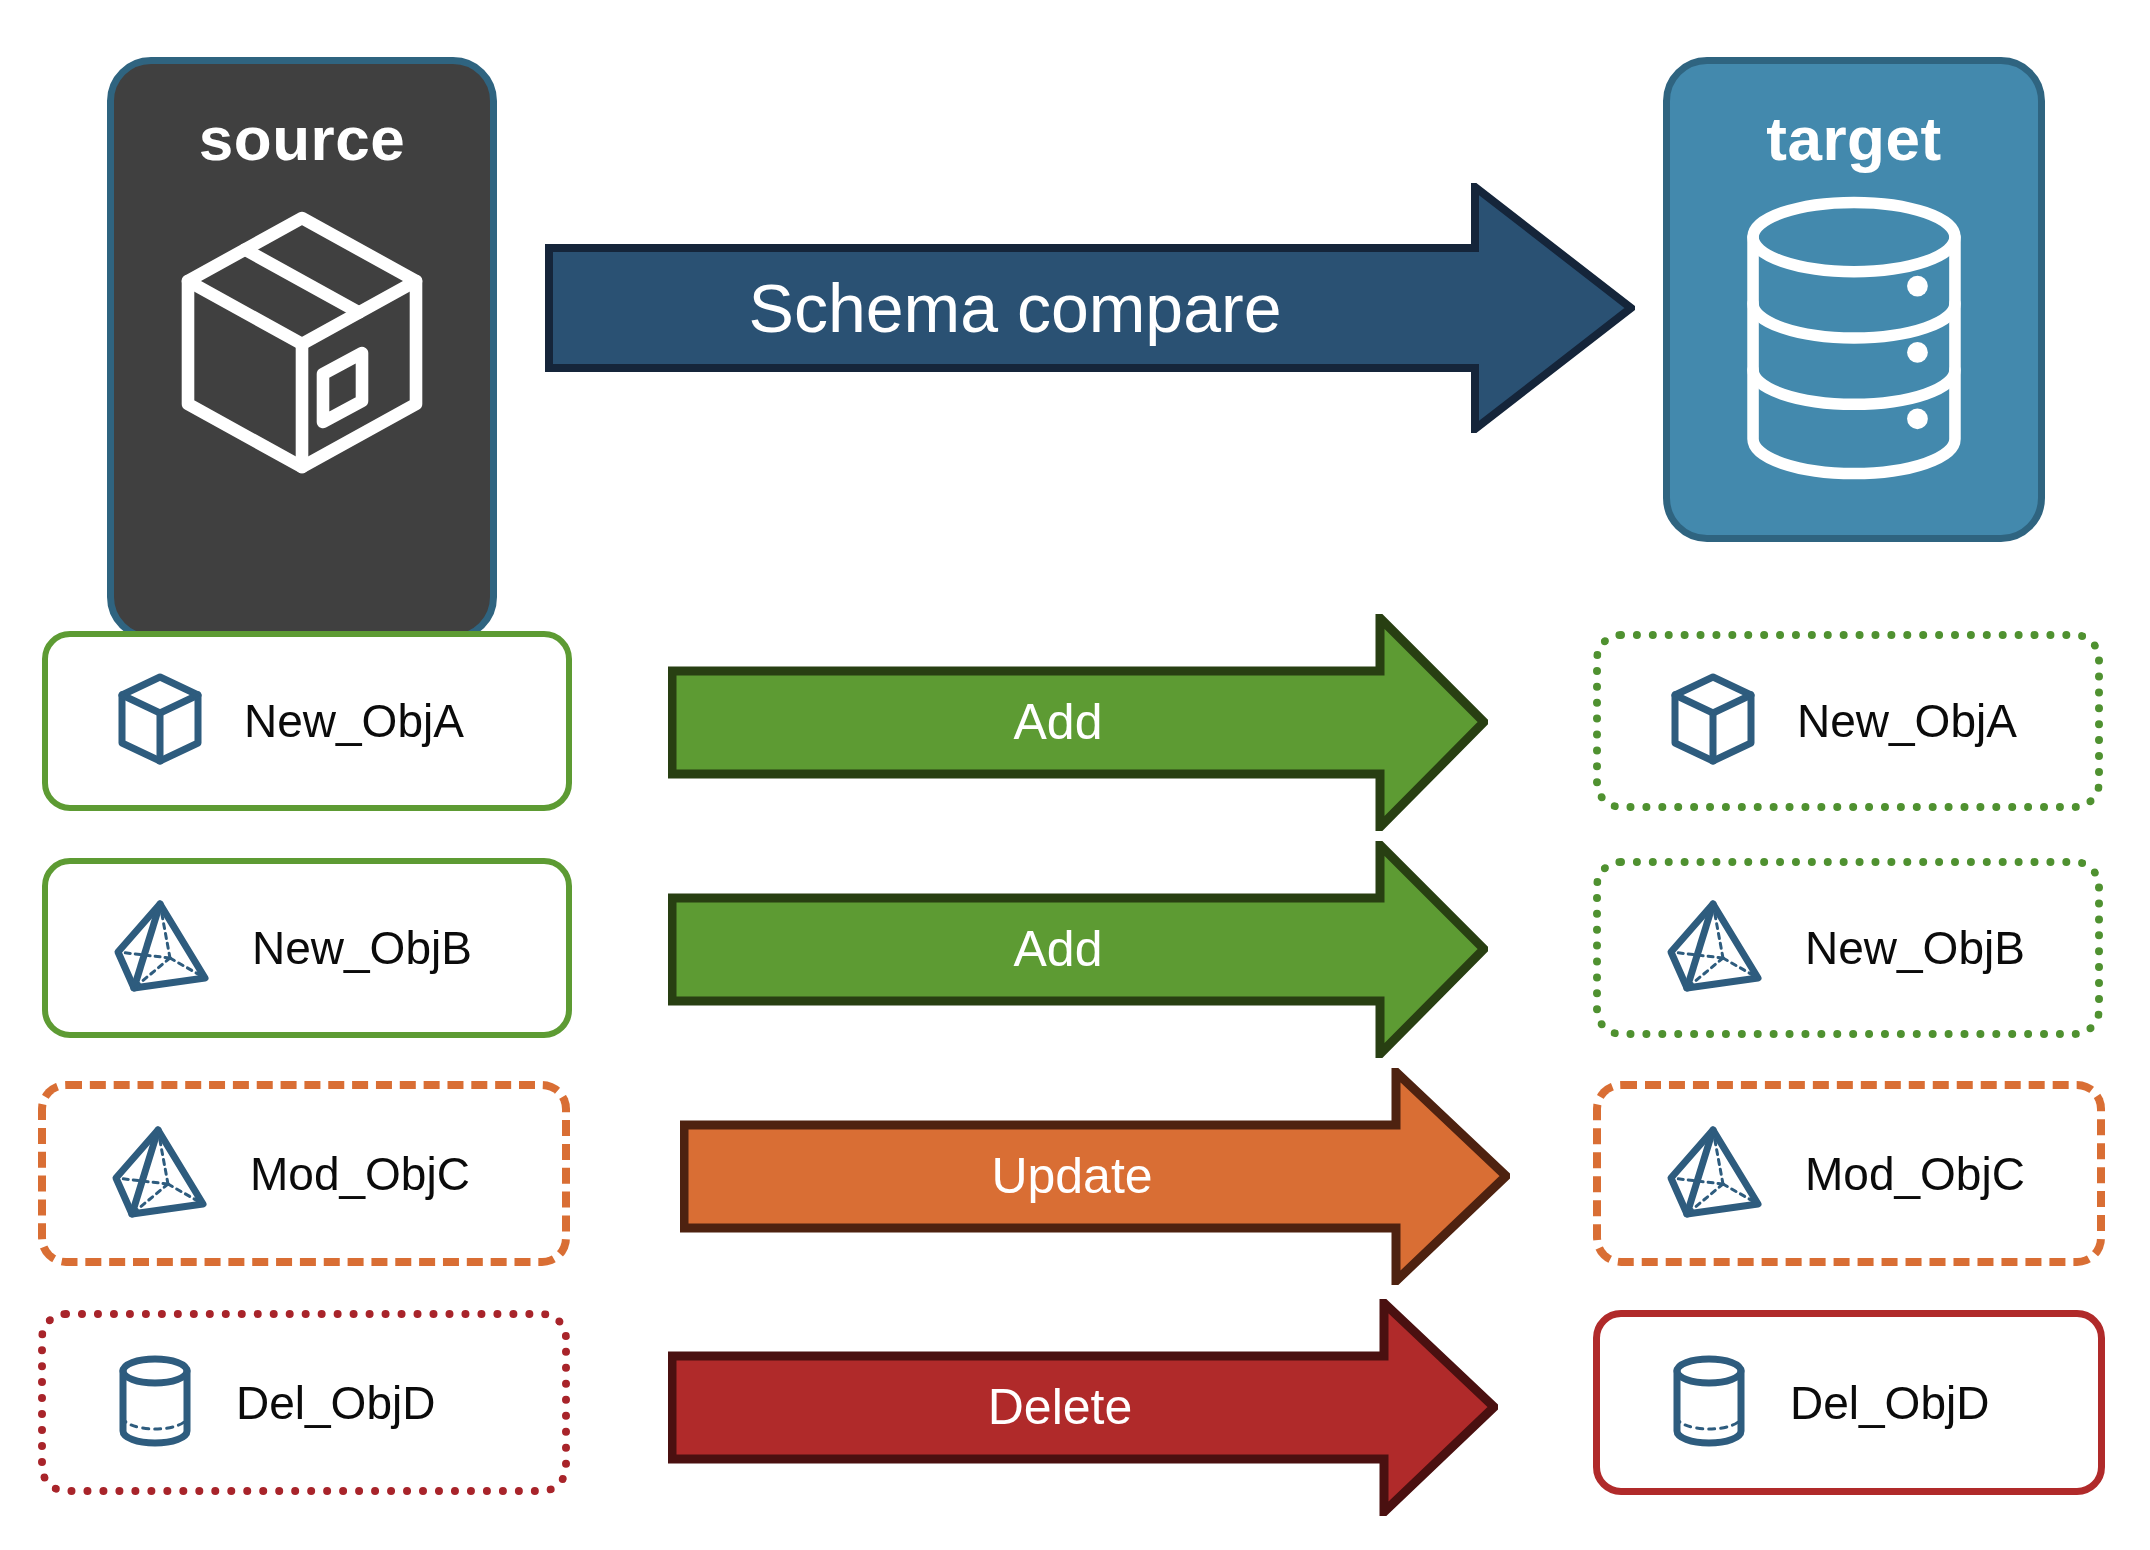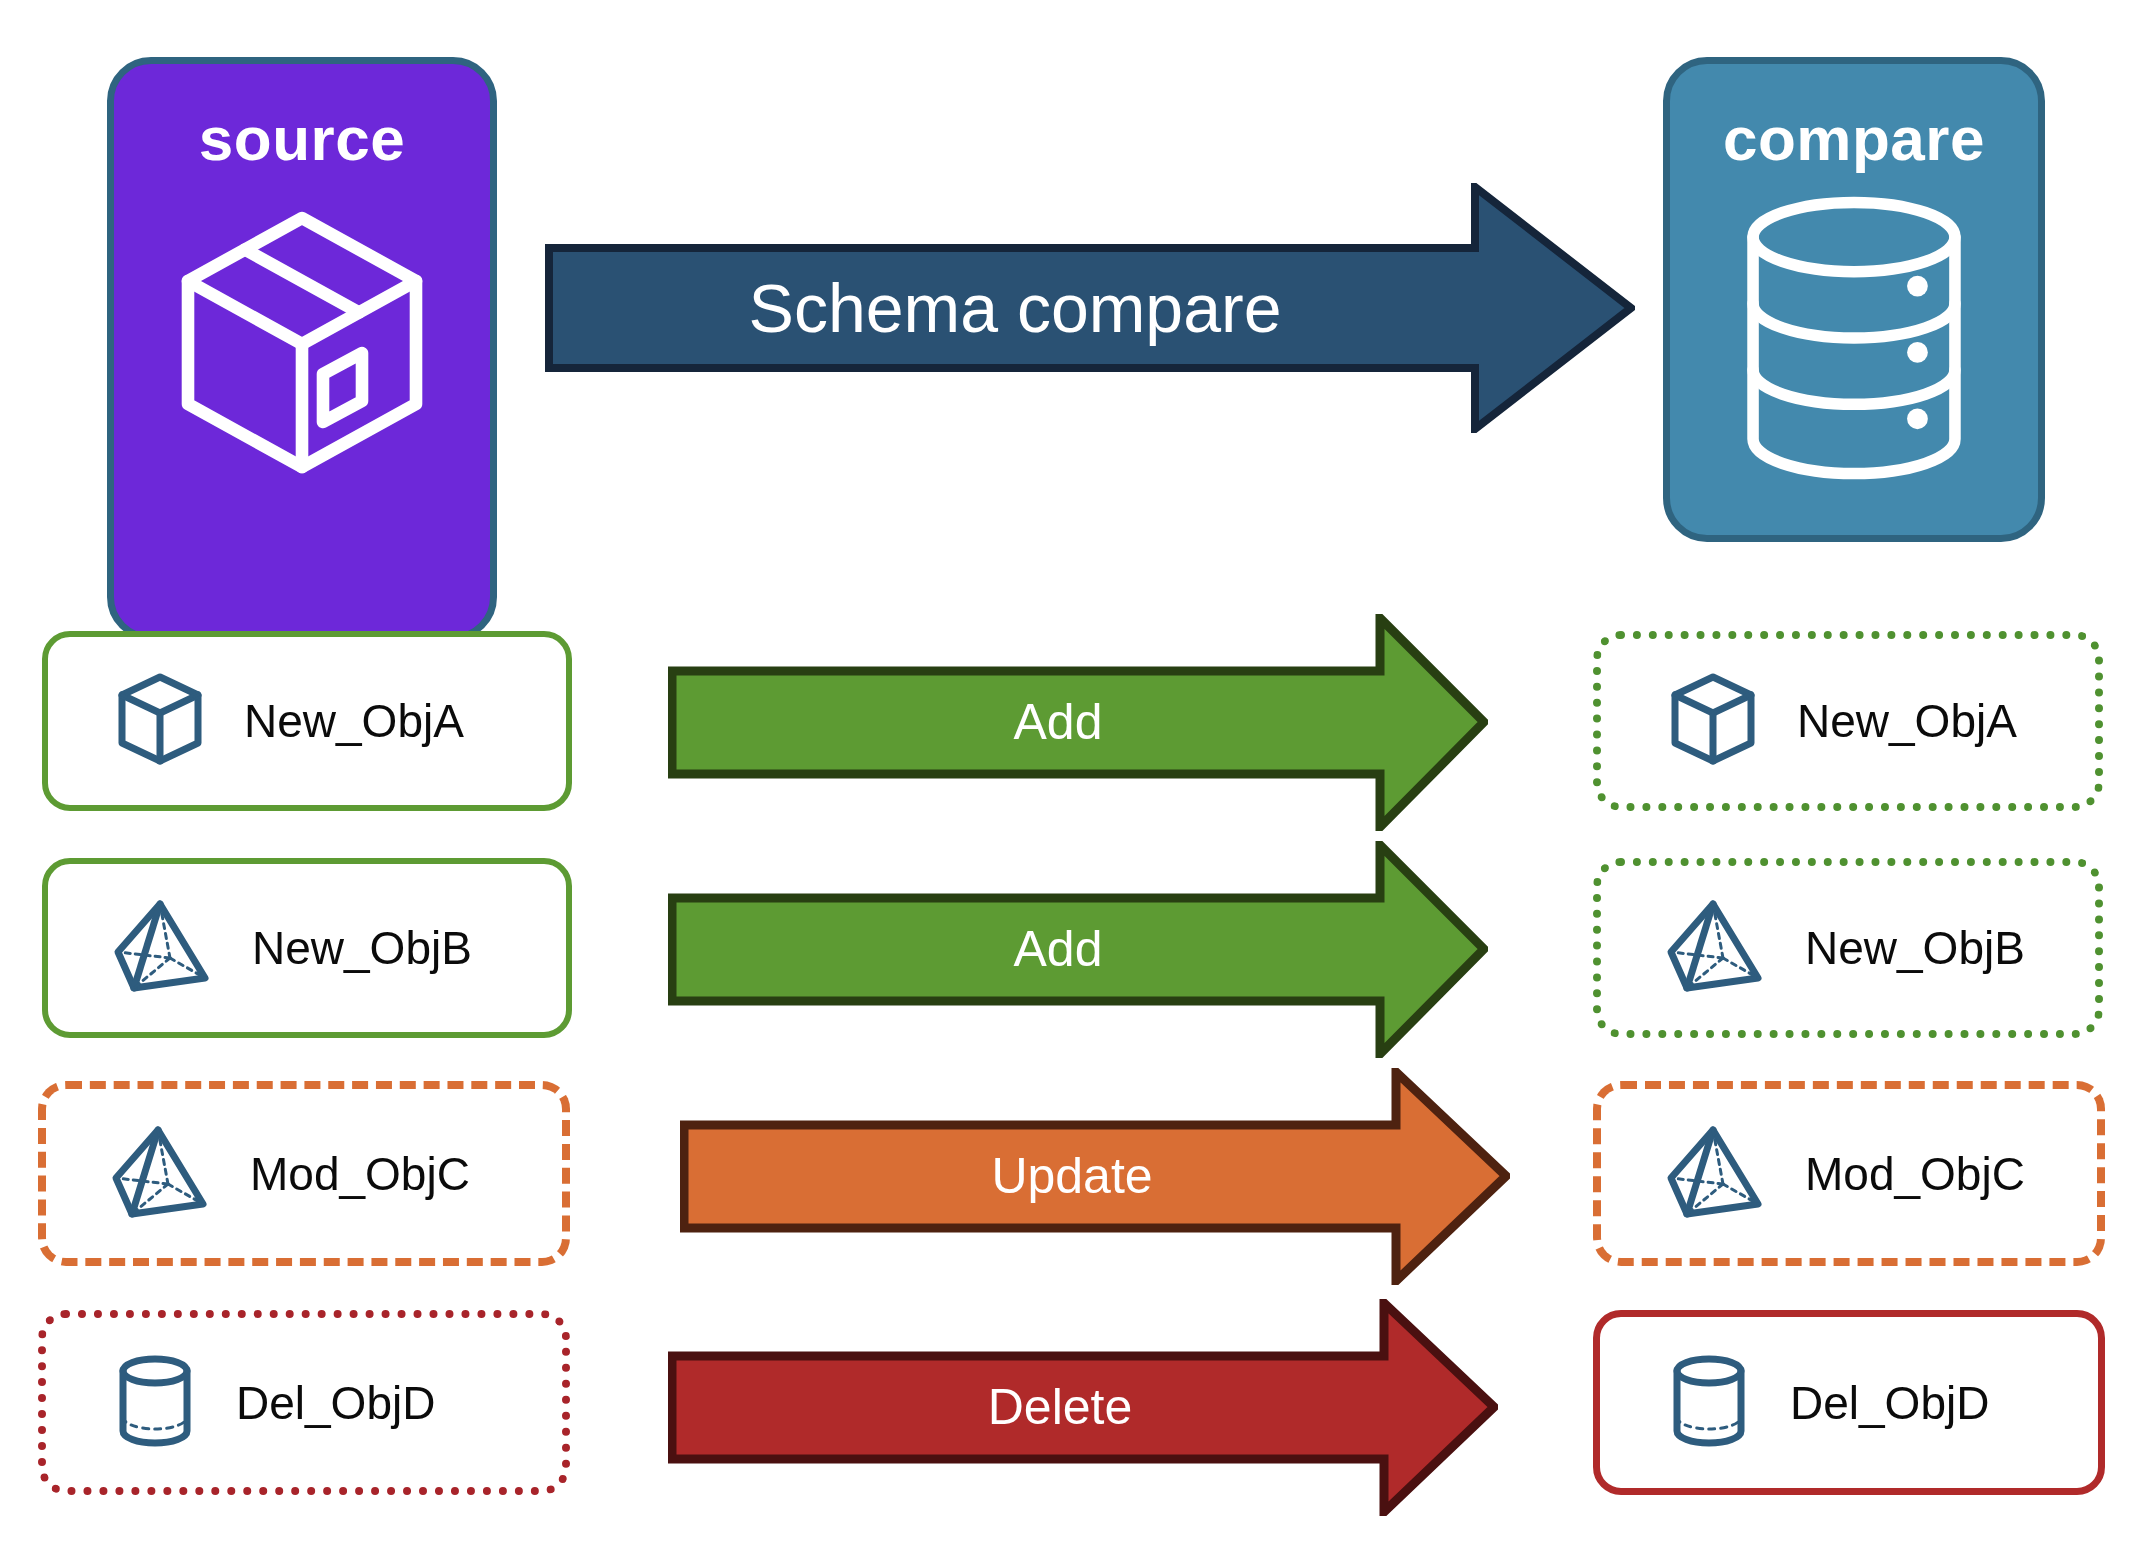--- a/index.html
+++ b/index.html
@@ -80,21 +80,21 @@
     transform: translate(-50%, -50%);
     pointer-events: none;
   }
   .arrow-label.big { font-size: 68px; }
 </style>
 </head>
 <body>
 
 <div id="stage">
 
-  <div class="endpoint" style="left:107px; top:57px; width:390px; height:584px; background:#6d28d9; border:7px solid #2f6480;">
+  <div class="endpoint" style="left:107px; top:57px; width:390px; height:584px; background:#404040; border:7px solid #2f6480;">
     <div class="endpoint-title">source</div>
     <div class="endpoint-art">
       <svg width="300" height="300" viewBox="0 0 100 100">
         <g fill="none" stroke="#ffffff" stroke-width="4.2" stroke-linejoin="round" stroke-linecap="round">
           <path d="M50 10 L88 31 L88 72 L50 93 L12 72 L12 31 Z"></path>
           <path d="M12 31 L50 52 L88 31"></path>
           <path d="M50 52 L50 93"></path>
           <path d="M31 20.5 L69 41.5"></path>
           <path d="M57 62 L70 55 L70 71 L57 78 Z"></path>
         </g>
@@ -103,21 +103,21 @@
   </div>
 
   <div class="arrow" style="left:545px; top:183px; width:1090px; height:250px;">
     <svg width="1090" height="250" viewBox="0 0 1090 250" preserveAspectRatio="none">
       <polygon points="4,65 930,65 930,4 1086,125 930,246 930,185 4,185" fill="#2a5173" stroke="#15253a" stroke-width="8" stroke-linejoin="miter"></polygon>
     </svg>
     <div class="arrow-label big" style="left:470px; top:125px;">Schema compare</div>
   </div>
 
   <div class="endpoint" style="left:1663px; top:57px; width:382px; height:485px; background:#4389ad; border:7px solid #2f6480;">
-    <div class="endpoint-title">compare</div>
+    <div class="endpoint-title">target</div>
     <div class="endpoint-art">
       <svg width="290" height="300" viewBox="0 0 100 104">
         <g fill="none" stroke="#ffffff" stroke-width="4" stroke-linejoin="round" stroke-linecap="round">
           <ellipse cx="50" cy="17" rx="35" ry="12"></ellipse>
           <path d="M15 17 L15 87 A35 12 0 0 0 85 87 L85 17"></path>
           <path d="M15 40 A35 12 0 0 0 85 40"></path>
           <path d="M15 63 A35 12 0 0 0 85 63"></path>
         </g>
         <circle cx="72" cy="34" r="3.6" fill="#ffffff"></circle>
         <circle cx="72" cy="57" r="3.6" fill="#ffffff"></circle>

